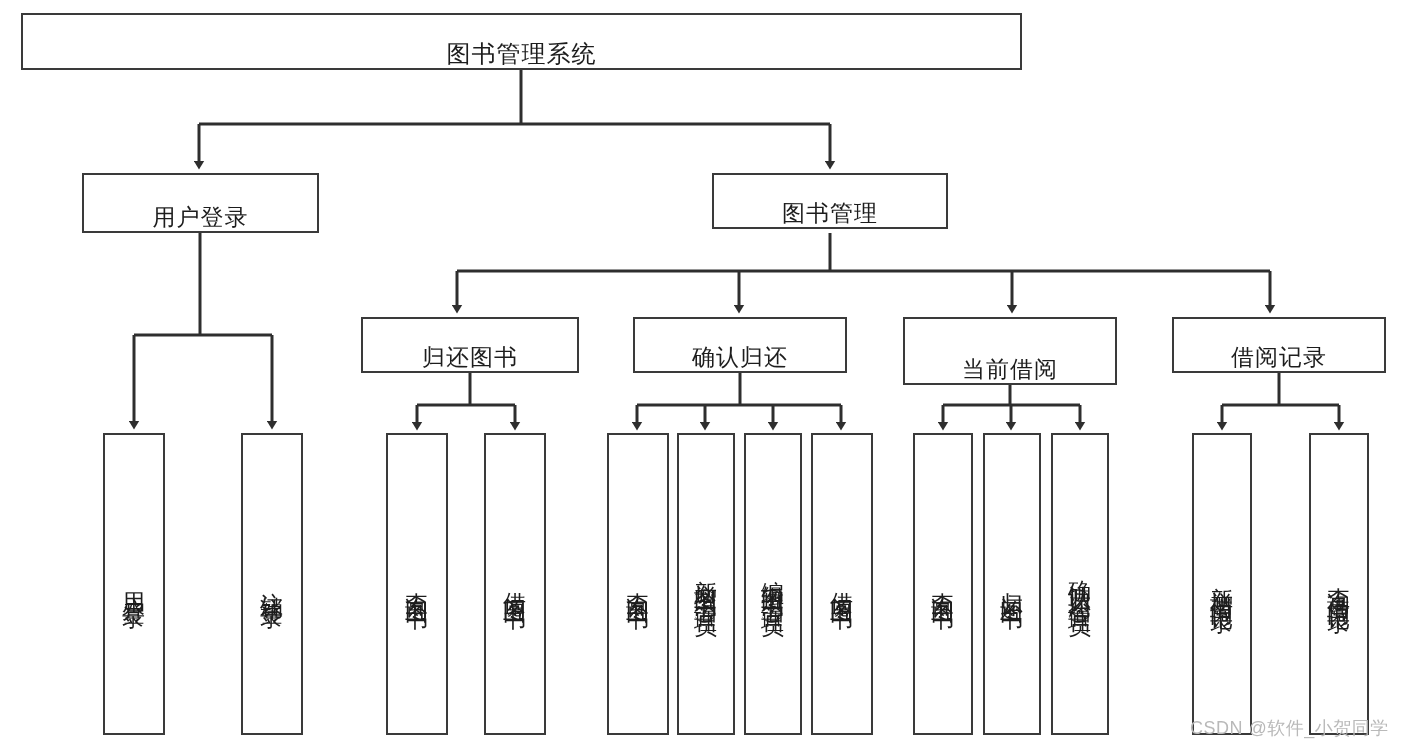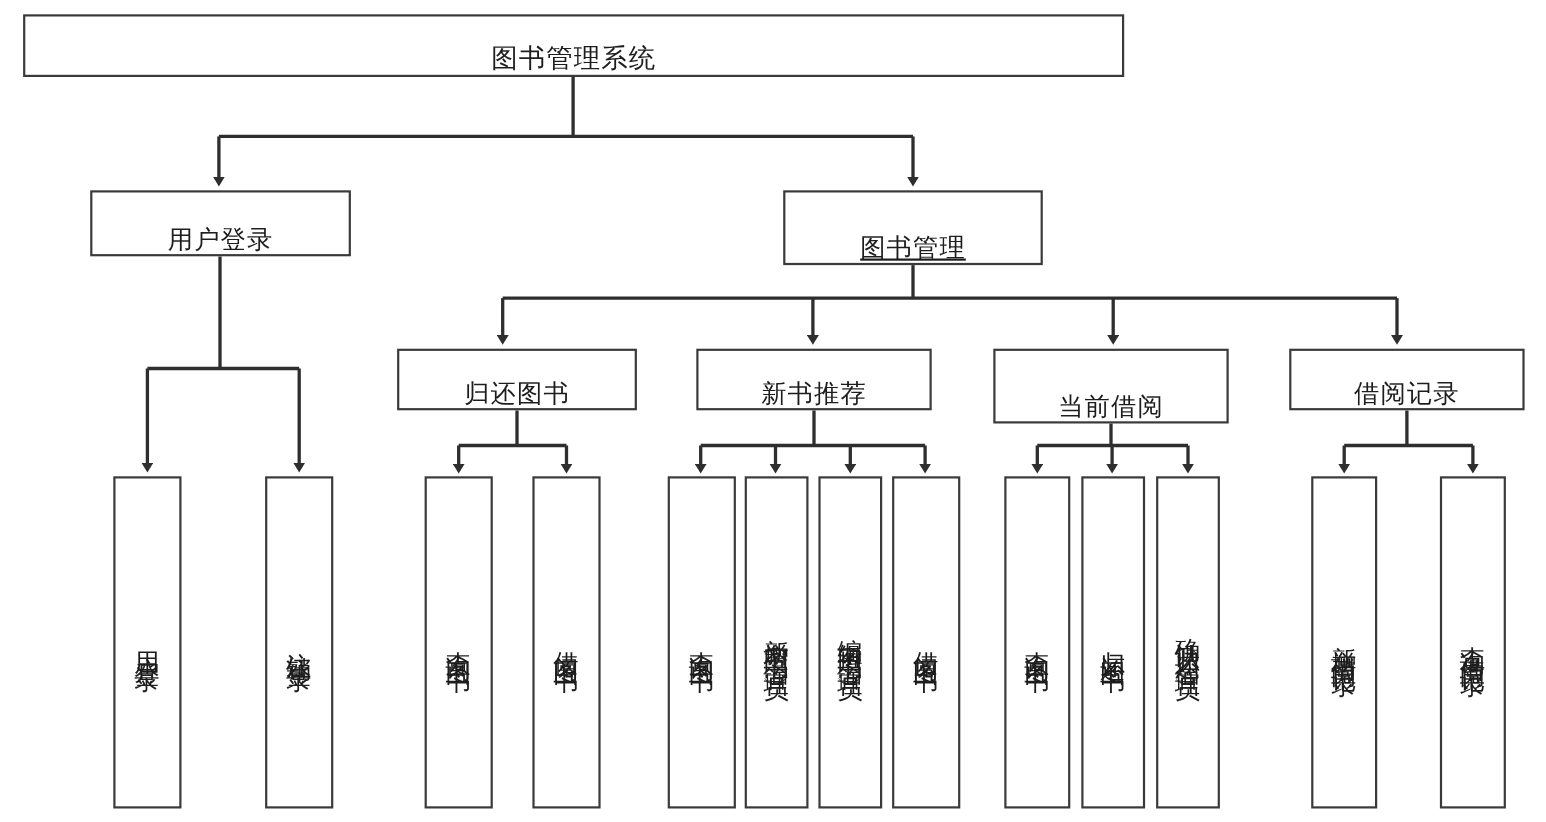--- a/index.html
+++ b/index.html
@@ -126,29 +126,29 @@
     </g>
   </svg>
 
   <div class="node root horiz" style="left:21px;top:13px;width:1001px;height:57px;">
     <span class="lbl">图书管理系统</span>
   </div>
 
   <div class="node horiz" style="left:82px;top:173px;width:237px;height:60px;">
     <span class="lbl">用户登录</span>
   </div>
-  <div class="node horiz" style="left:712px;top:173px;width:236px;height:68px;text-decoration:underline;">
+  <div class="node horiz" style="left:712px;top:173px;width:236px;height:56px;">
     <span class="lbl">图书管理</span>
   </div>
 
   <div class="node horiz" style="left:361px;top:317px;width:218px;height:56px;">
     <span class="lbl">归还图书</span>
   </div>
   <div class="node horiz" style="left:633px;top:317px;width:214px;height:56px;">
-    <span class="lbl">新书推荐</span>
+    <span class="lbl">确认归还</span>
   </div>
   <div class="node horiz" style="left:903px;top:317px;width:214px;height:68px;">
     <span class="lbl">当前借阅</span>
   </div>
   <div class="node horiz" style="left:1172px;top:317px;width:214px;height:56px;">
     <span class="lbl">借阅记录</span>
   </div>
 
   <div class="node vert" style="left:103px;top:433px;width:62px;height:302px;">
     <span class="lbl">用户登录</span>
@@ -187,14 +187,15 @@
     <span class="lbl">确认归还（管理员）</span>
   </div>
 
   <div class="node vert" style="left:1192px;top:433px;width:60px;height:302px;">
     <span class="lbl">新增借阅记录</span>
   </div>
   <div class="node vert" style="left:1309px;top:433px;width:60px;height:302px;">
     <span class="lbl">查询借阅记录</span>
   </div>
 
+  <div class="watermark" style="left:1190px;top:716px;">CSDN @软件_小贺同学</div>
 
 </div>
 
 </body></html>

